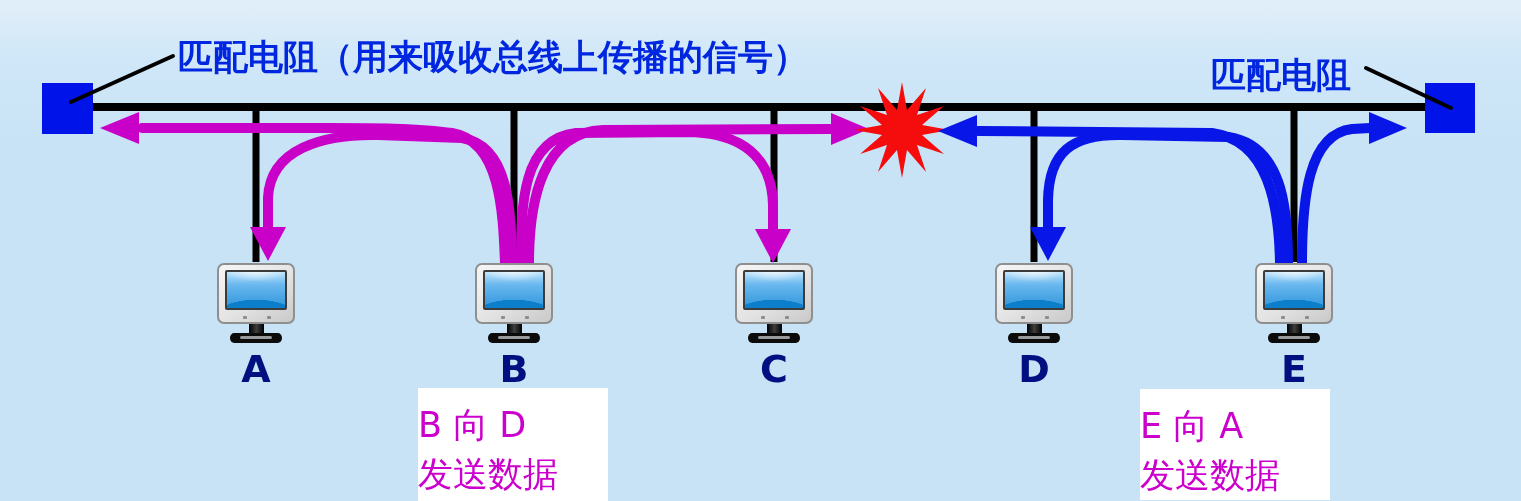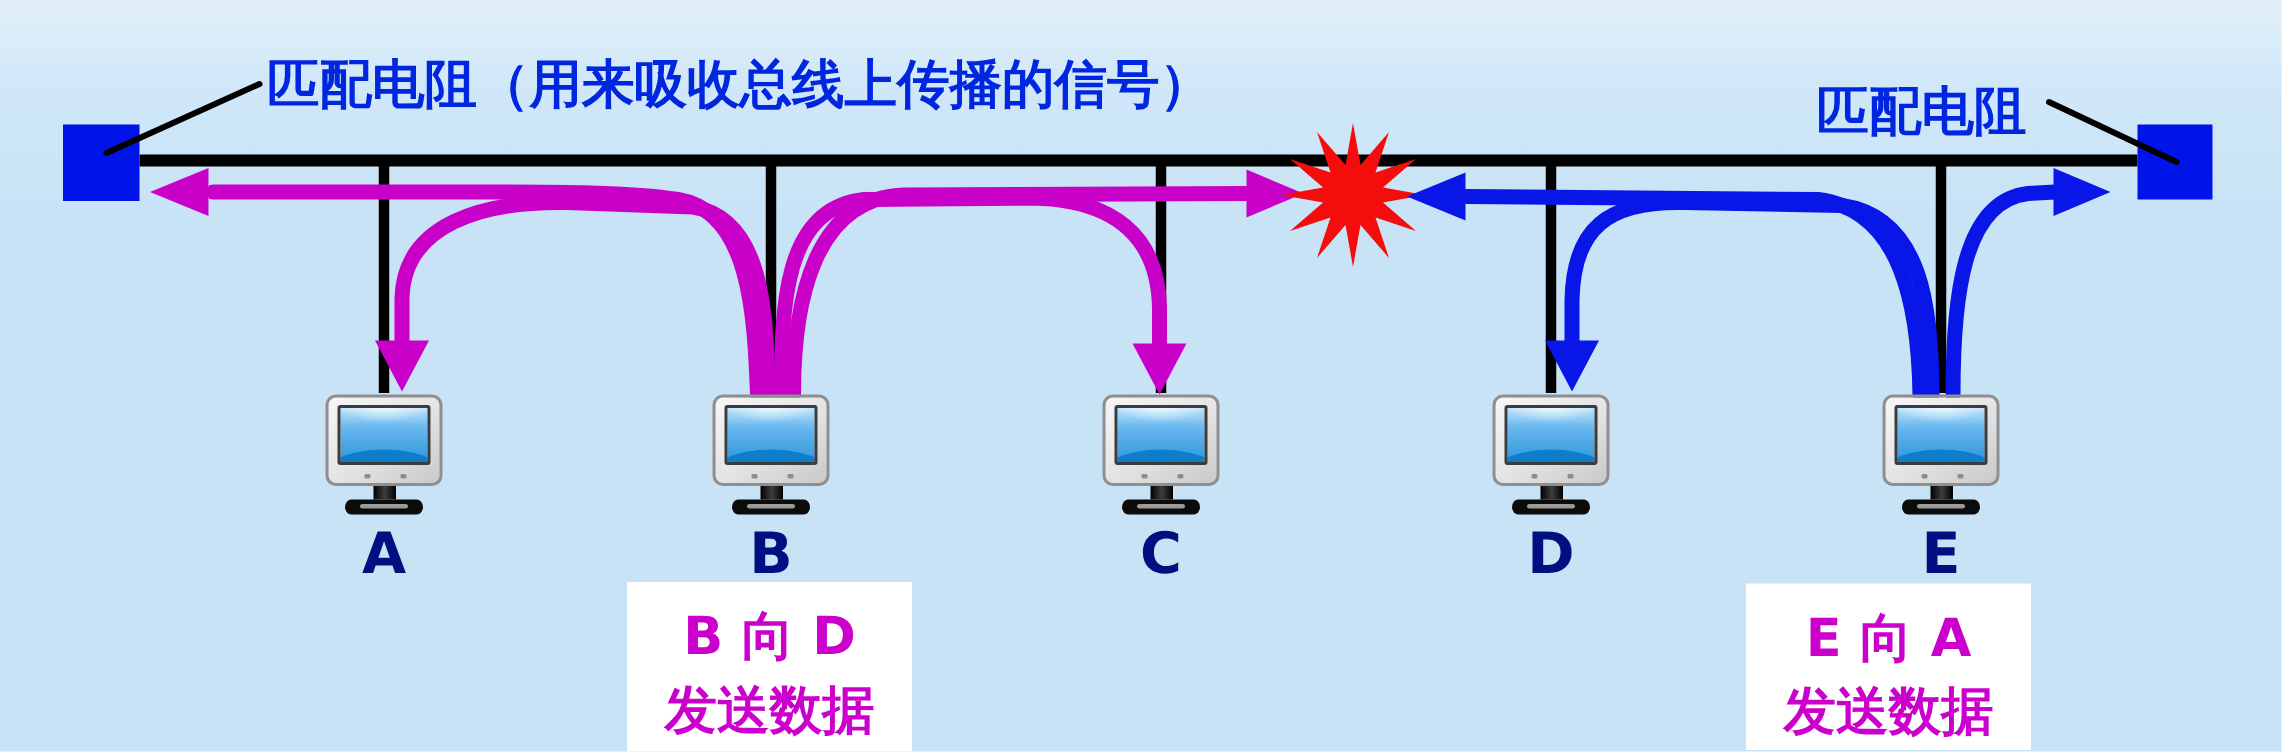--- a/index.html
+++ b/index.html
@@ -30,24 +30,24 @@
       linear-gradient(180deg,#bfe4fb 0%,#6ab8ef 35%,#2f96dc 100%);
   }
   .dot{position:absolute;bottom:3px;width:4px;height:3px;background:#8d8d8d;border-radius:1px;}
   .dot.d1{left:24px;} .dot.d2{left:48px;}
   .neck{width:15px;height:10px;margin:-1px auto 0;background:linear-gradient(90deg,#000,#3d3d3d,#000);}
   .base{position:relative;width:52px;height:10px;margin:0 auto;background:#0b0b0b;border-radius:5px/6px;}
   .base::after{content:"";position:absolute;left:10px;right:10px;top:3px;height:3px;background:#9a9a9a;border-radius:2px;}
   .pc-label{margin-top:7px;font-size:38px;font-weight:bold;color:#001080;line-height:1;}
   .callout{
     position:absolute;box-sizing:border-box;background:#ffffff;color:#cc00cc;
-    font-weight:bold;font-size:35px;text-align:center;line-height:49px;padding-top:13px;
+    font-weight:normal;font-size:35px;line-height:49px;padding-top:13px;
   }
   .callout.b{left:418px;top:388px;width:190px;height:113px;}
-  .callout.e{left:1164px;top:389px;width:190px;height:111px;}
+  .callout.e{left:1140px;top:389px;width:190px;height:111px;}
 </style>
 </head>
 <body>
 
 <div class="stage">
 
   <svg class="layer" width="1521" height="501" viewBox="0 0 1521 501">
 
     <line x1="93" y1="107" x2="1425" y2="107" stroke="#000" stroke-width="8"></line>
     <line x1="256" y1="104" x2="256" y2="262" stroke="#000" stroke-width="7"></line>

